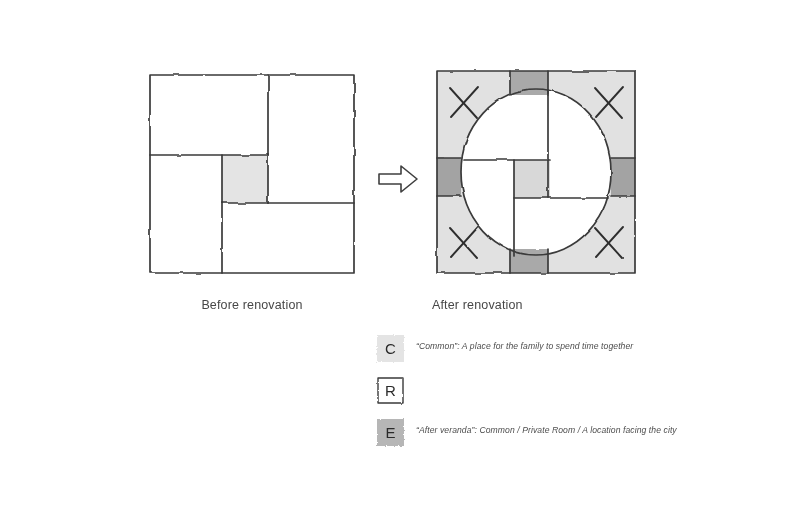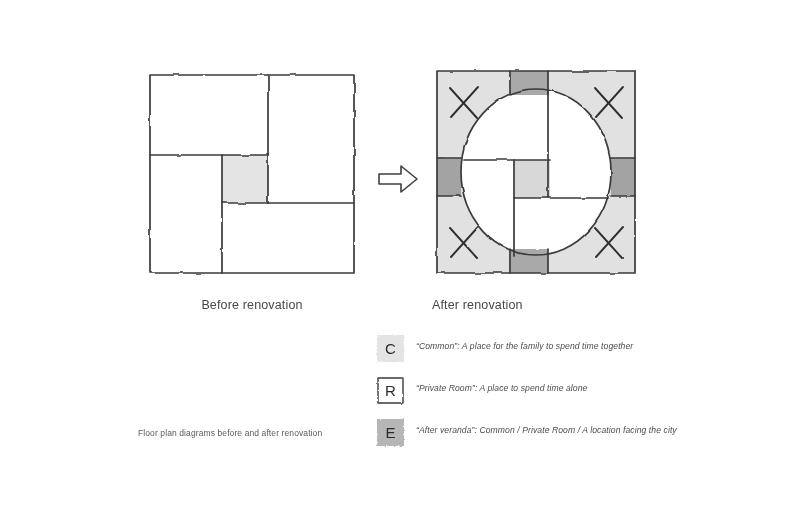--- a/index.html
+++ b/index.html
@@ -247,21 +247,20 @@
         <path d="M82 94 L82 190"></path>
         <path d="M82 132 L176 132"></path>
       </g>
     </svg>
   </div>
 
   <div class="caption" id="before-caption">Before renovation</div>
 
   <div class="caption" id="after-caption">After renovation</div>
 
-  <div id="figure-caption">Floor plan diagrams before and after renovation</div>
 
   <div id="legend">
 
     <div class="legend-row">
       <div class="legend-badge">
         <svg class="badge-fill" viewBox="0 0 29 29" xmlns="http://www.w3.org/2000/svg">
           <defs>
             <filter id="bfc">
               <feTurbulence type="fractalNoise" baseFrequency="0.6" numOctaves="3" seed="5" result="nc"></feTurbulence>
               <feDisplacementMap in="SourceGraphic" in2="nc" scale="3" xChannelSelector="R" yChannelSelector="G"></feDisplacementMap>
@@ -280,21 +279,20 @@
           <defs>
             <filter id="bfr">
               <feTurbulence type="fractalNoise" baseFrequency="0.18" numOctaves="3" seed="23" result="nr"></feTurbulence>
               <feDisplacementMap in="SourceGraphic" in2="nr" scale="2.2" xChannelSelector="R" yChannelSelector="G"></feDisplacementMap>
             </filter>
           </defs>
           <path d="M2 2 L27 2 L27 27 L2 27 Z" fill="#ffffff" stroke="#3a3a3a" stroke-width="1.4" stroke-linejoin="round" filter="url(#bfr)"></path>
         </svg>
         <span class="glyph">R</span>
       </div>
-      <div class="legend-text">“Private Room”: A place to spend time alone</div>
     </div>
 
     <div class="legend-row">
       <div class="legend-badge">
         <svg class="badge-fill" viewBox="0 0 29 29" xmlns="http://www.w3.org/2000/svg">
           <defs>
             <filter id="bfe">
               <feTurbulence type="fractalNoise" baseFrequency="0.5" numOctaves="3" seed="31" result="ne"></feTurbulence>
               <feDisplacementMap in="SourceGraphic" in2="ne" scale="3.4" xChannelSelector="R" yChannelSelector="G"></feDisplacementMap>
             </filter>

